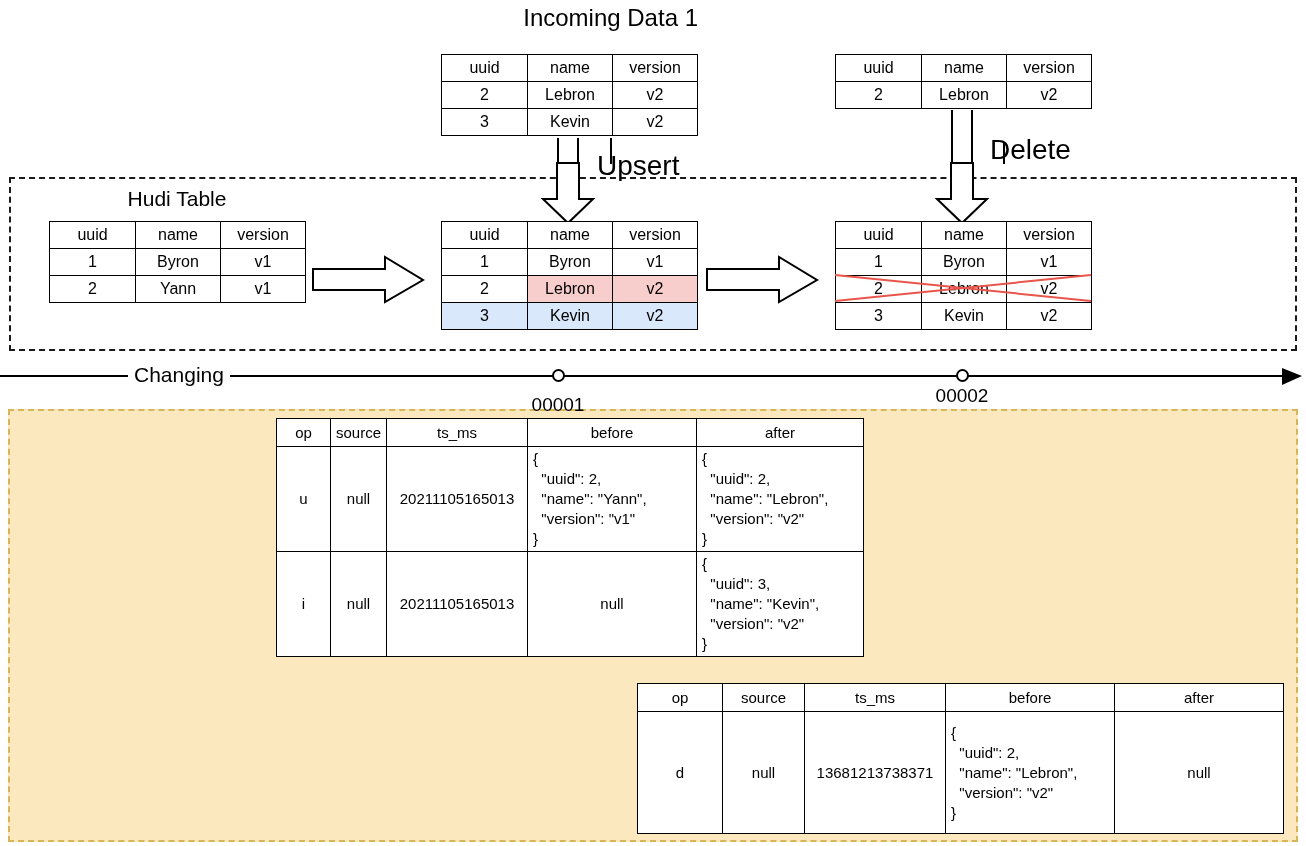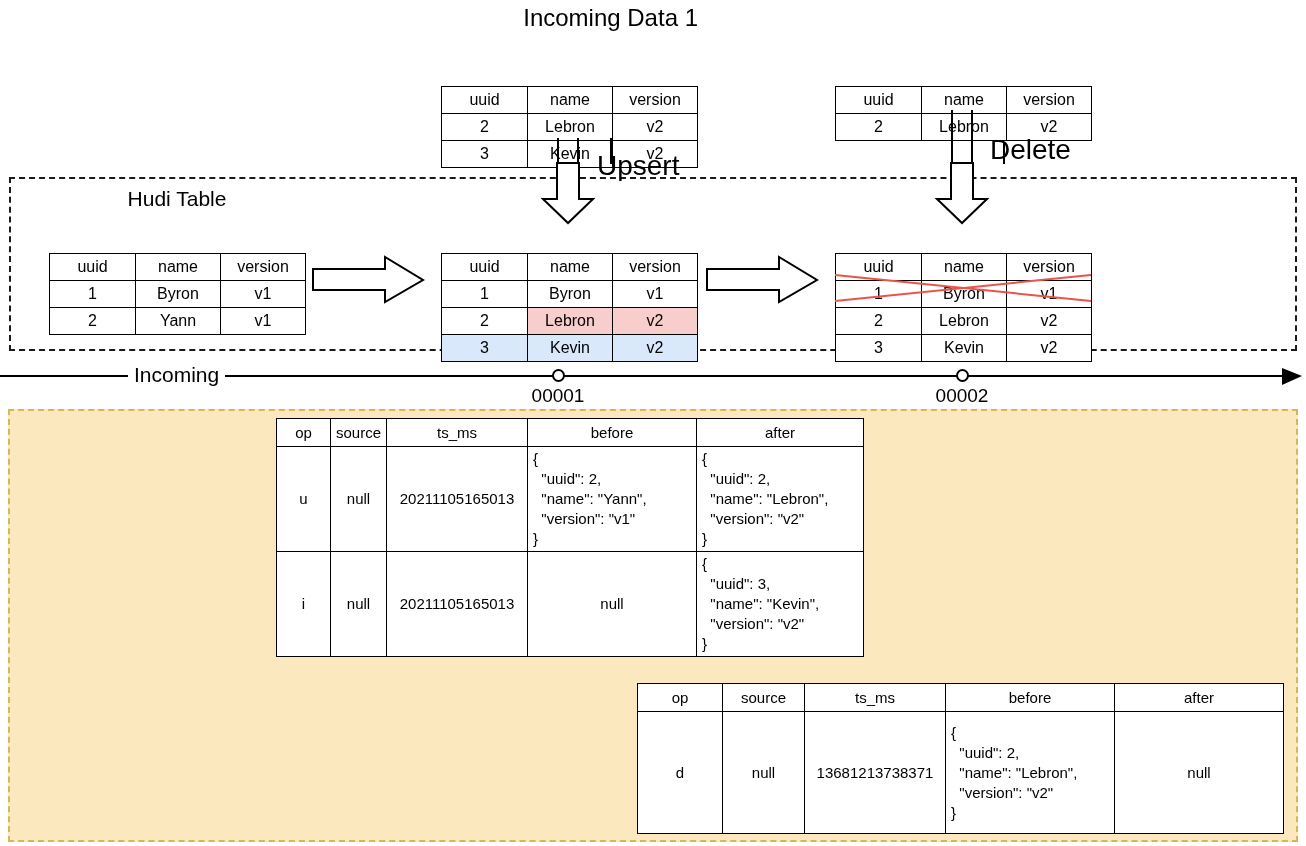--- a/index.html
+++ b/index.html
@@ -37,21 +37,20 @@
     font-size: 28px;
     line-height: 24px;
     white-space: nowrap;
   }
 
   
   table.dt {
     border-collapse: collapse;
     table-layout: fixed;
     background: #4d7c0f;
-    margin-top: 32px;
   }
   table.dt td {
     border: 1.6px solid #000000;
     text-align: center;
     font-size: 16px;
     line-height: 18px;
     height: 26px;
     padding: 0;
     background: #ffffff;
   }
@@ -294,24 +293,24 @@
 
   <svg class="shape" style="left:835px; top:272px;" width="256" height="32" viewBox="0 0 256 32">
     <line x1="0" y1="3" x2="256" y2="29" stroke="#e8554a" stroke-width="2"></line>
     <line x1="0" y1="29" x2="256" y2="3" stroke="#e8554a" stroke-width="2"></line>
   </svg>
 
   <div class="abs tl-line" style="left:0px; top:375px; width:1290px;"></div>
   <svg class="shape" style="left:1282px; top:366px;" width="22" height="22" viewBox="0 0 22 22">
     <polygon points="0,2 20,10 0,19" fill="#000000"></polygon>
   </svg>
-  <div class="abs tl-title" style="left:128px; top:363px;">Incoming</div>
+  <div class="abs tl-title" style="left:128px; top:363px;">Changing</div>
 
   <div class="abs tl-dot" style="left:552px; top:369px;"></div>
-  <div class="abs tl-label" style="left:498px; top:385px; width:120px;">00001</div>
+  <div class="abs tl-label" style="left:498px; top:394px; width:120px;">00001</div>
 
   <div class="abs tl-dot" style="left:956px; top:369px;"></div>
   <div class="abs tl-label" style="left:902px; top:385px; width:120px;">00002</div>
 
 
   <table class="cdc abs" style="left:276px; top:418px; width:587px;">
     <colgroup>
       <col style="width:54px">
         <col style="width:56px">
         <col style="width:141px">

